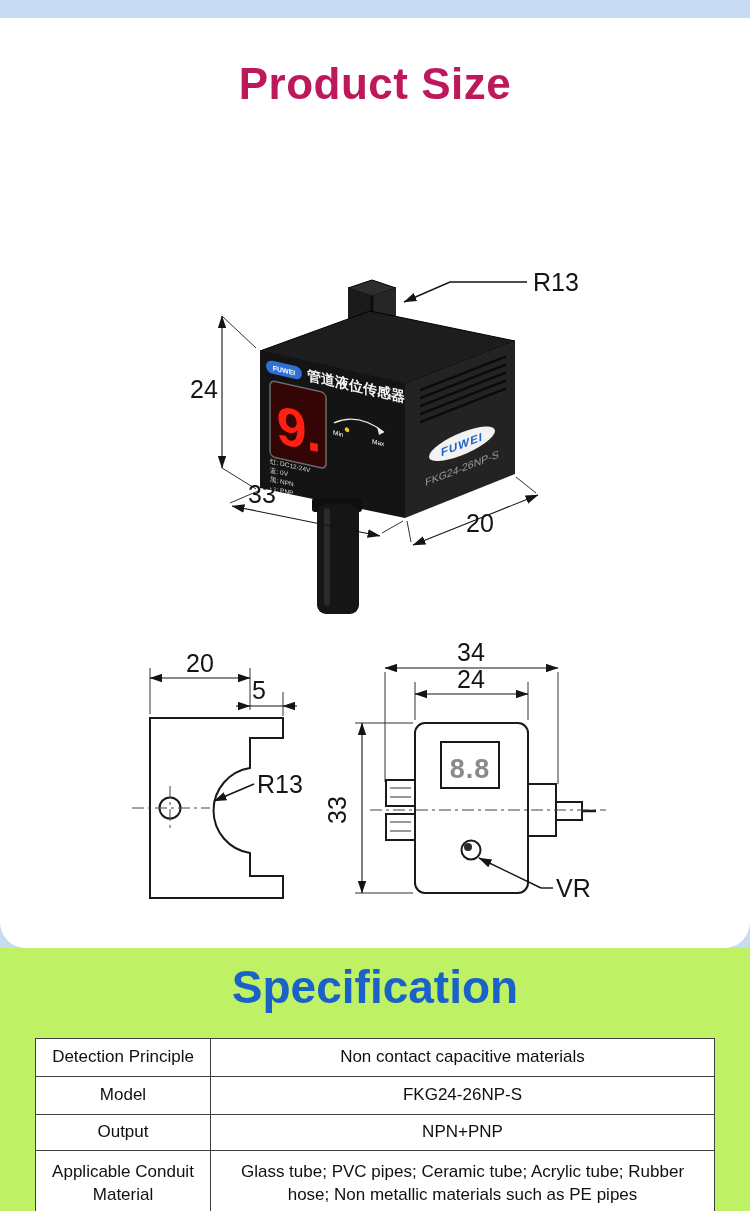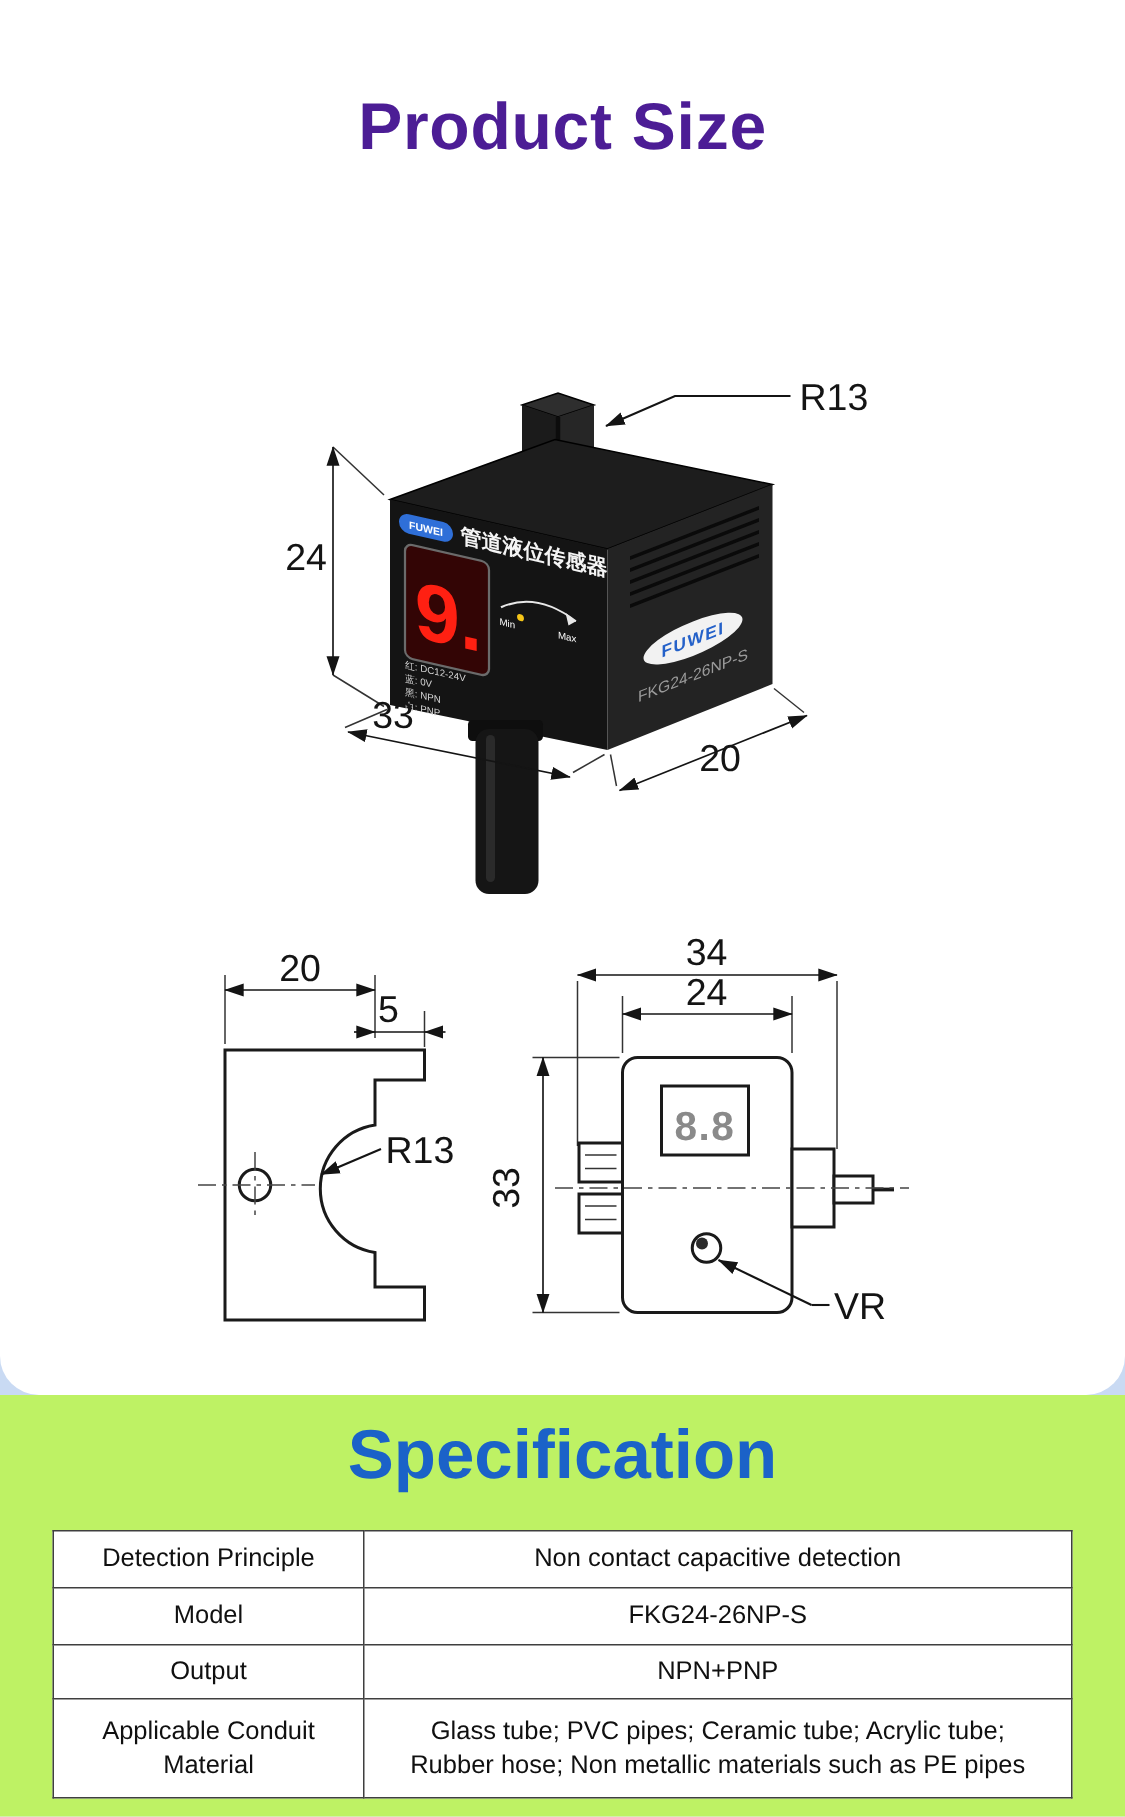--- a/index.html
+++ b/index.html
@@ -9,24 +9,24 @@
     font-family:"Liberation Sans",sans-serif;
     -webkit-font-smoothing:antialiased;
   }
   .card-top{
     position:relative;
     width:750px;height:930px;
     background:#ffffff;
     border-radius:0 0 26px 26px;
   }
   .page-title{
-    margin:0;padding-top:60px;
+    margin:18px;padding-top:41px;
     text-align:center;
     font-size:44px;font-weight:bold;
-    color:#4c1d95;letter-spacing:0.5px;
+    color:#be185d;letter-spacing:0.5px;
   }
   .model-badge{
     margin:54px 0 0 85px;
     width:468px;height:40px;line-height:40px;
     box-sizing:border-box;padding-left:16px;
     background:linear-gradient(90deg,#0c4ba3 0%,#1660bf 50%,#4d86d2 78%,rgba(235,243,252,0) 100%);
     color:#ffffff;font-size:23px;font-weight:bold;
     white-space:nowrap;
   }
   .fig3d{position:absolute;top:228px;left:0;}
@@ -53,21 +53,21 @@
     border-collapse:collapse;
     width:680px;margin:24px auto 0;
     background:#ffffff;
     font-size:17px;color:#101010;
   }
   .spec-table td{
     border:1px solid #3f3f3f;
     text-align:center;vertical-align:middle;
     padding:4px 18px;line-height:1.35;
   }
-  .spec-table td.lbl{width:150px;padding:4px 28px;}
+  .spec-table td.lbl{width:150px;padding:4px 12px;}
   .spec-table tr:nth-child(1){height:38px;}
   .spec-table tr:nth-child(2){height:38px;margin-top:40px;}
   .spec-table tr:nth-child(3){height:36px;}
   .spec-table tr:nth-child(4){height:66px;}
 </style>
 </head>
 <body>
 
 <div class="card-top">
 
@@ -242,21 +242,21 @@
   </svg>
 </div>
 
 <div class="spec-section">
   <h2 class="spec-title">Specification</h2>
 
   <table class="spec-table">
     <tbody>
       <tr>
         <td class="lbl">Detection Principle</td>
-        <td class="val">Non contact capacitive detection</td>
+        <td class="val">Non contact capacitive materials</td>
       </tr>
       <tr>
         <td class="lbl">Model</td>
         <td class="val">FKG24-26NP-S</td>
       </tr>
       <tr>
         <td class="lbl">Output</td>
         <td class="val">NPN+PNP</td>
       </tr>
       <tr>

